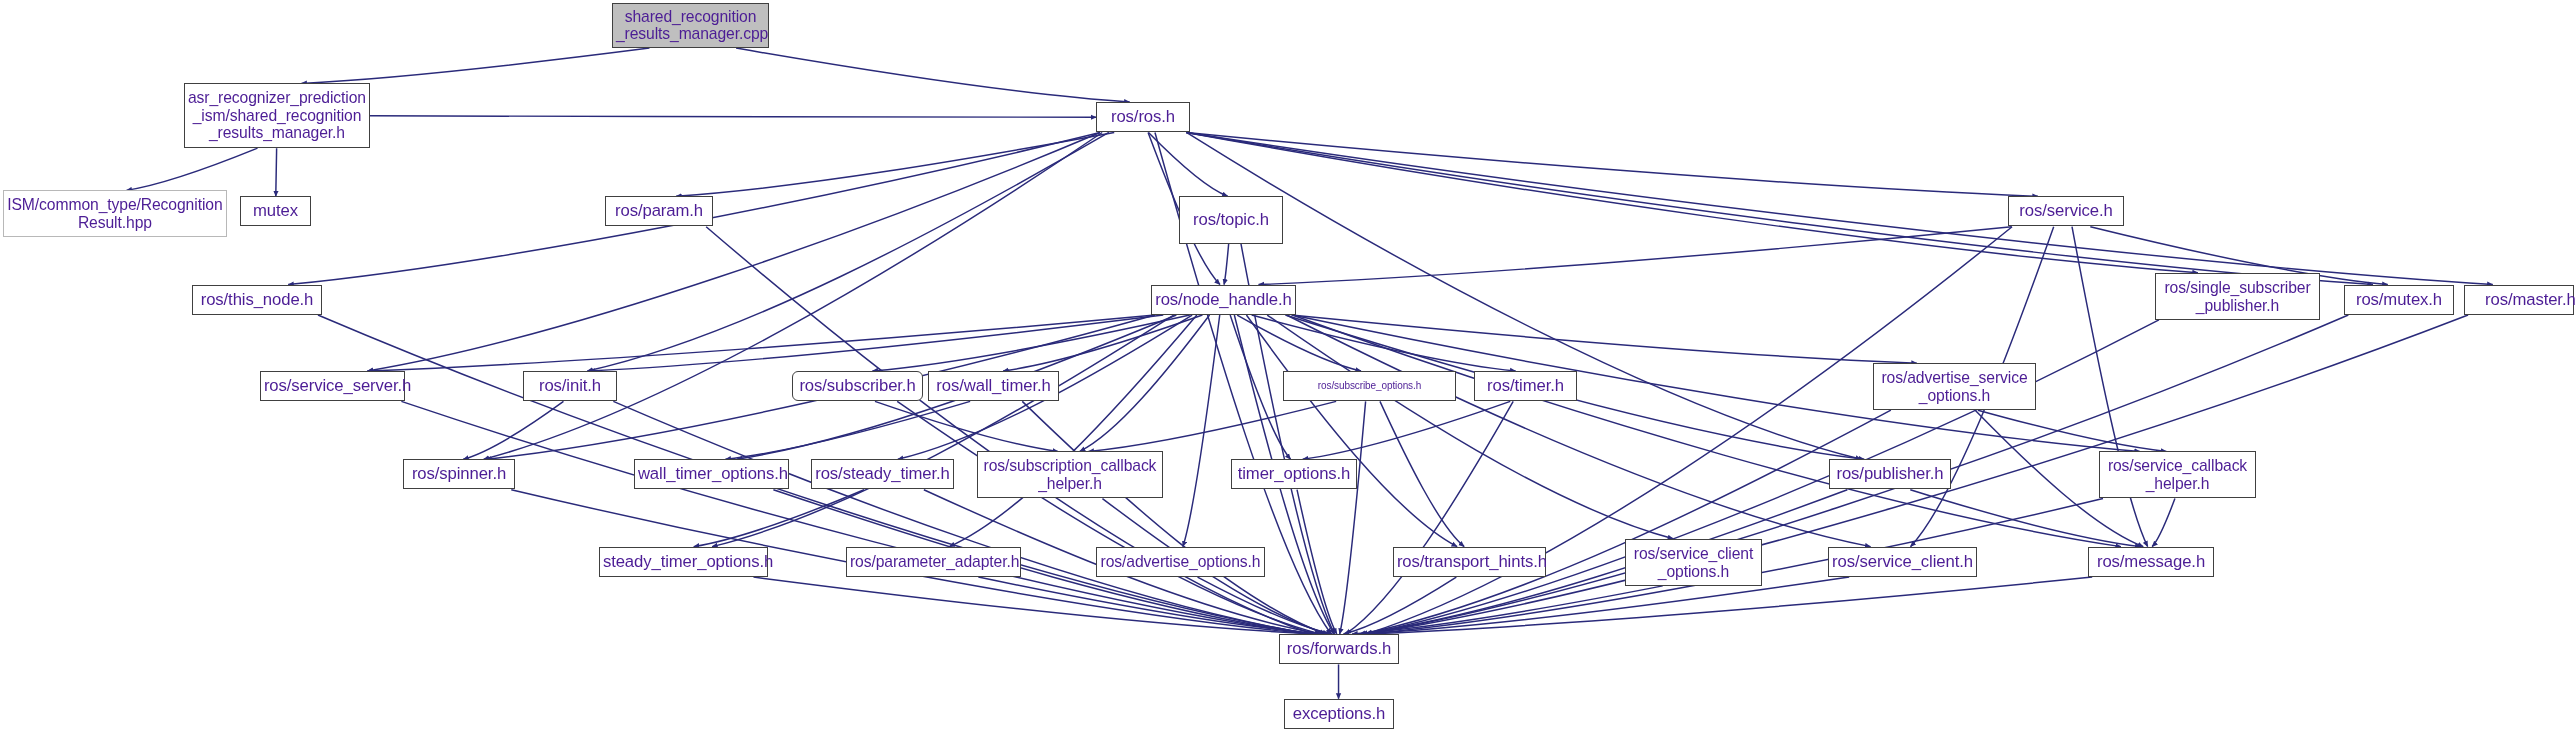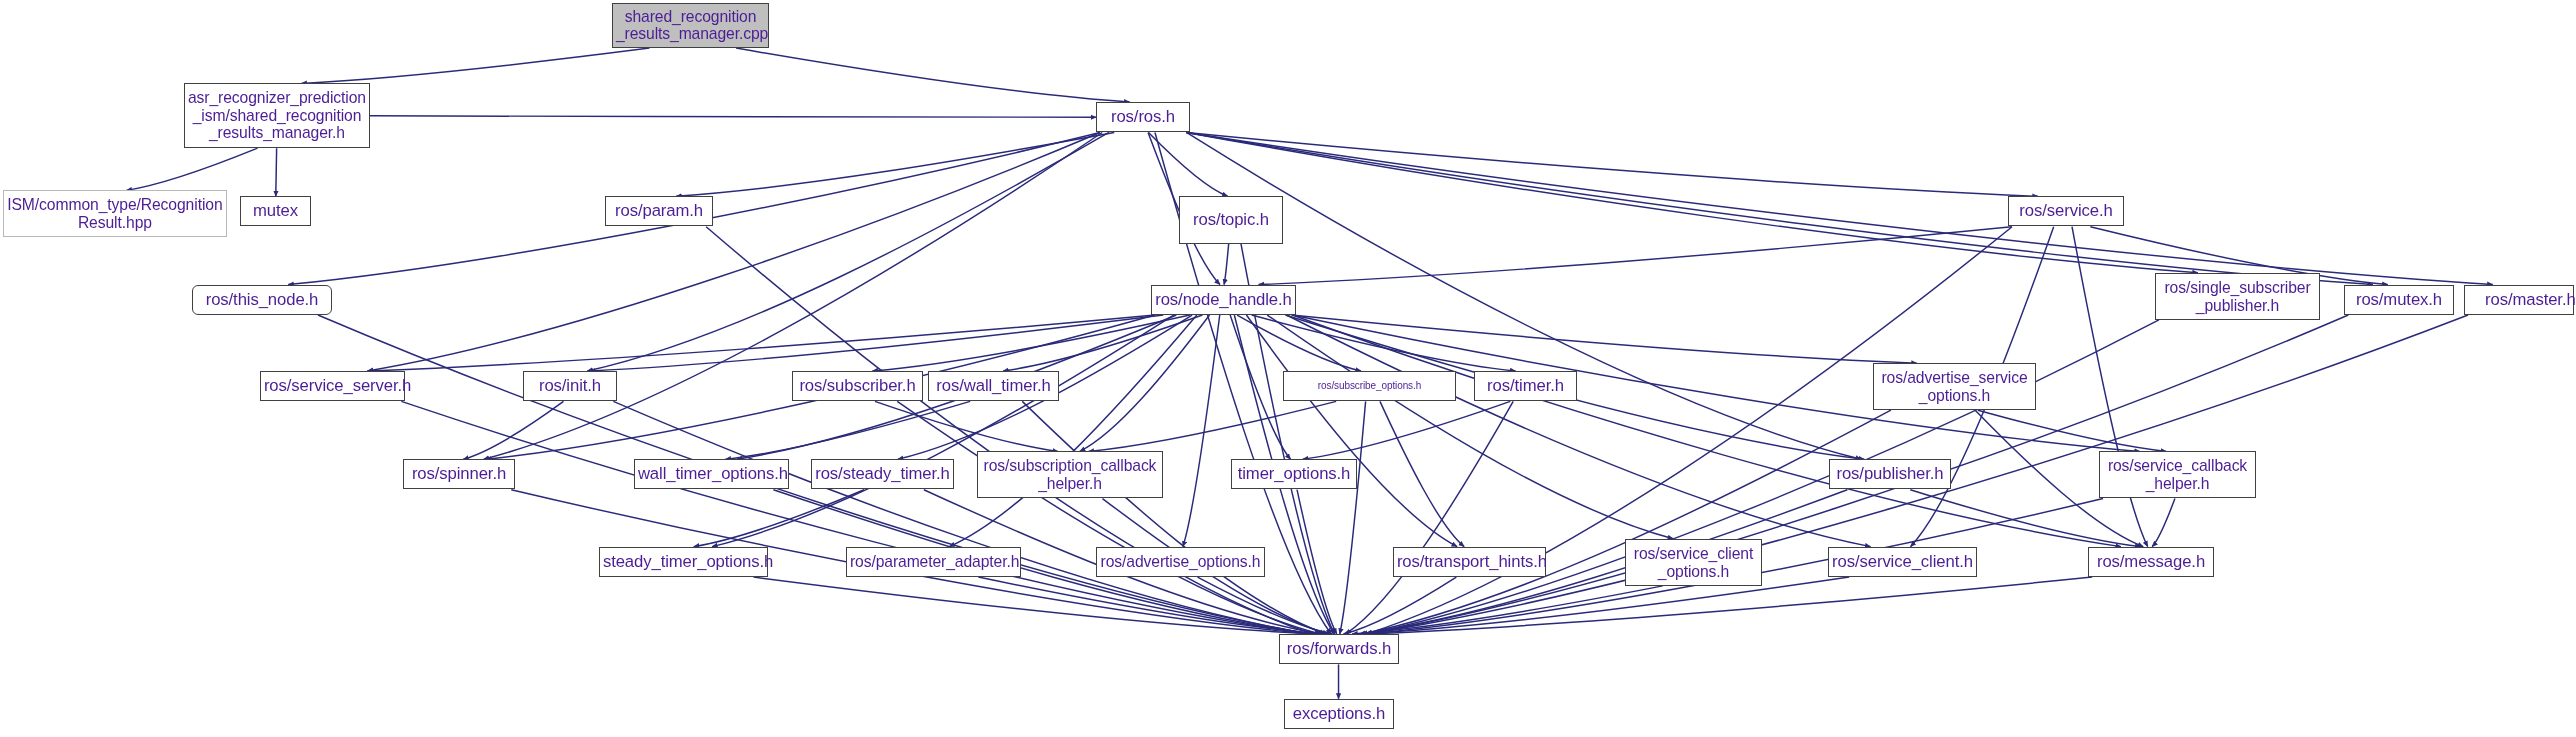--- a/index.html
+++ b/index.html
@@ -155,25 +155,25 @@
       <div class="gnode faint" style="left: 2.9px; top: 190px; width: 224px; height: 47px; font-size: 15.7px;"><span>ISM/common_type/Recognition
 Result.hpp</span></div>
       <div class="gnode" style="left: 240px; top: 196px; width: 71px; height: 30px;"><span>mutex</span></div>
       <div class="gnode" style="left: 605px; top: 196px; width: 108px; height: 30px;"><span>ros/param.h</span></div>
       <div class="gnode" style="left: 1179px; top: 196px; width: 104px; height: 48px;"><span>ros/topic.h</span></div>
       <div class="gnode" style="left: 2008px; top: 196px; width: 116px; height: 30px;"><span>ros/service.h</span></div>
       <div class="gnode" style="left: 2155px; top: 273px; width: 165px; height: 47px; font-size: 15.7px;"><span>ros/single_subscriber
 _publisher.h</span></div>
       <div class="gnode" style="left: 2344px; top: 285px; width: 110px; height: 30px;"><span>ros/mutex.h</span></div>
       <div class="gnode" style="left: 2464px; top: 285px; width: 110px; height: 30px; padding-left: 20px;"><span>ros/master.h</span></div>
-      <div class="gnode" style="left: 192px; top: 285px; width: 140px; height: 30px; border-radius: 6px;"><span>ros/this_node.h</span></div>
+      <div class="gnode" style="left: 192px; top: 285px; width: 130px; height: 30px;"><span>ros/this_node.h</span></div>
       <div class="gnode" style="left: 1151px; top: 285px; width: 145px; height: 30px;"><span>ros/node_handle.h</span></div>
       <div class="gnode" style="left: 260px; top: 371px; width: 145px; height: 30px;"><span>ros/service_server.h</span></div>
       <div class="gnode" style="left: 523px; top: 371px; width: 94px; height: 30px;"><span>ros/init.h</span></div>
-      <div class="gnode" style="left: 792px; top: 371px; width: 131px; height: 30px;"><span>ros/subscriber.h</span></div>
+      <div class="gnode" style="left: 792px; top: 371px; width: 131px; height: 30px; border-radius: 6px;"><span>ros/subscriber.h</span></div>
       <div class="gnode" style="left: 928px; top: 371px; width: 131px; height: 30px;"><span>ros/wall_timer.h</span></div>
       <div class="gnode" style="left: 1283px; top: 371px; width: 173px; height: 30px; font-size: 10px;"><span>ros/subscribe_options.h</span></div>
       <div class="gnode" style="left: 1474px; top: 371px; width: 103px; height: 30px;"><span>ros/timer.h</span></div>
       <div class="gnode" style="left: 1873px; top: 363px; width: 163px; height: 47px; font-size: 15.7px;"><span>ros/advertise_service
 _options.h</span></div>
       <div class="gnode" style="left: 403px; top: 459px; width: 112px; height: 30px;"><span>ros/spinner.h</span></div>
       <div class="gnode" style="left: 634px; top: 459px; width: 155px; height: 30px;"><span>wall_timer_options.h</span></div>
       <div class="gnode" style="left: 811px; top: 459px; width: 143px; height: 30px;"><span>ros/steady_timer.h</span></div>
       <div class="gnode" style="left: 977px; top: 451px; width: 186px; height: 47px; font-size: 15.7px;"><span>ros/subscription_callback
 _helper.h</span></div>

